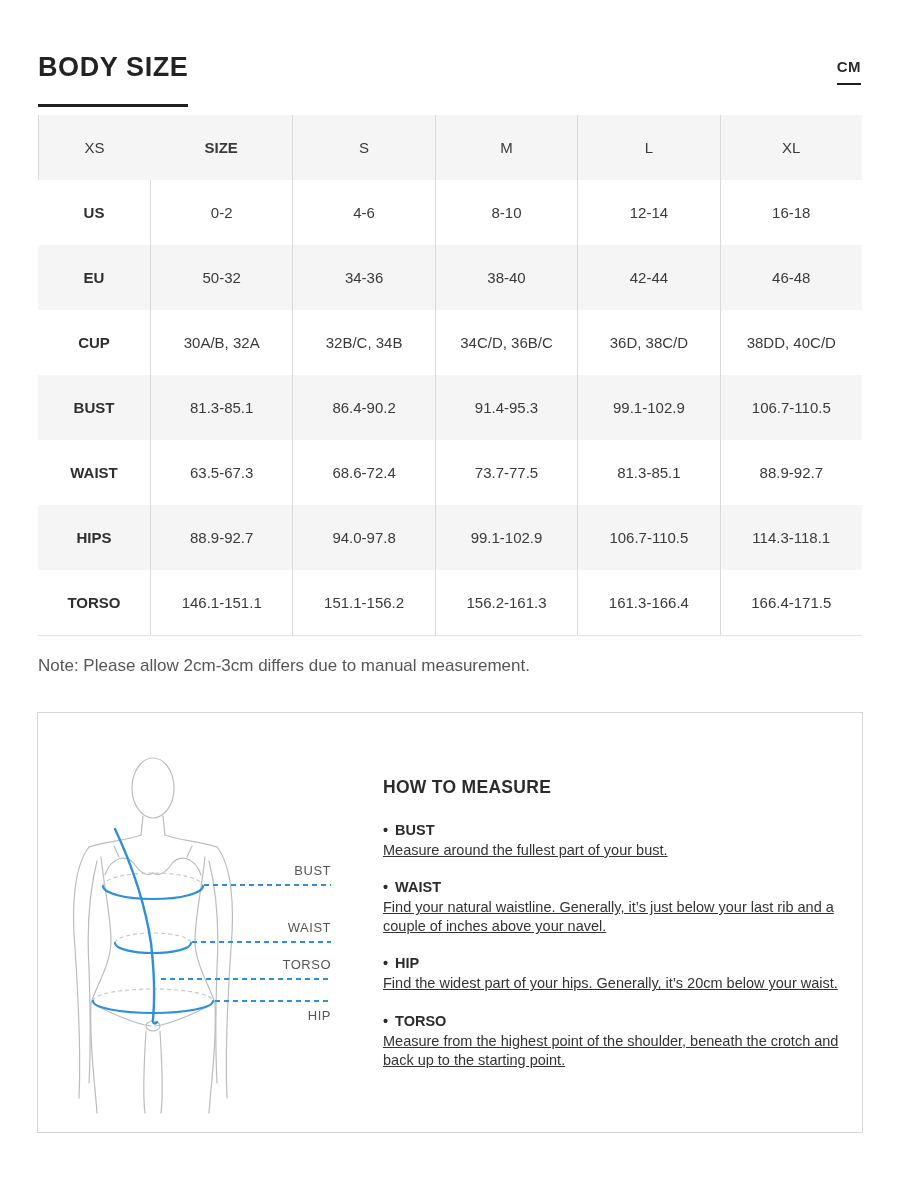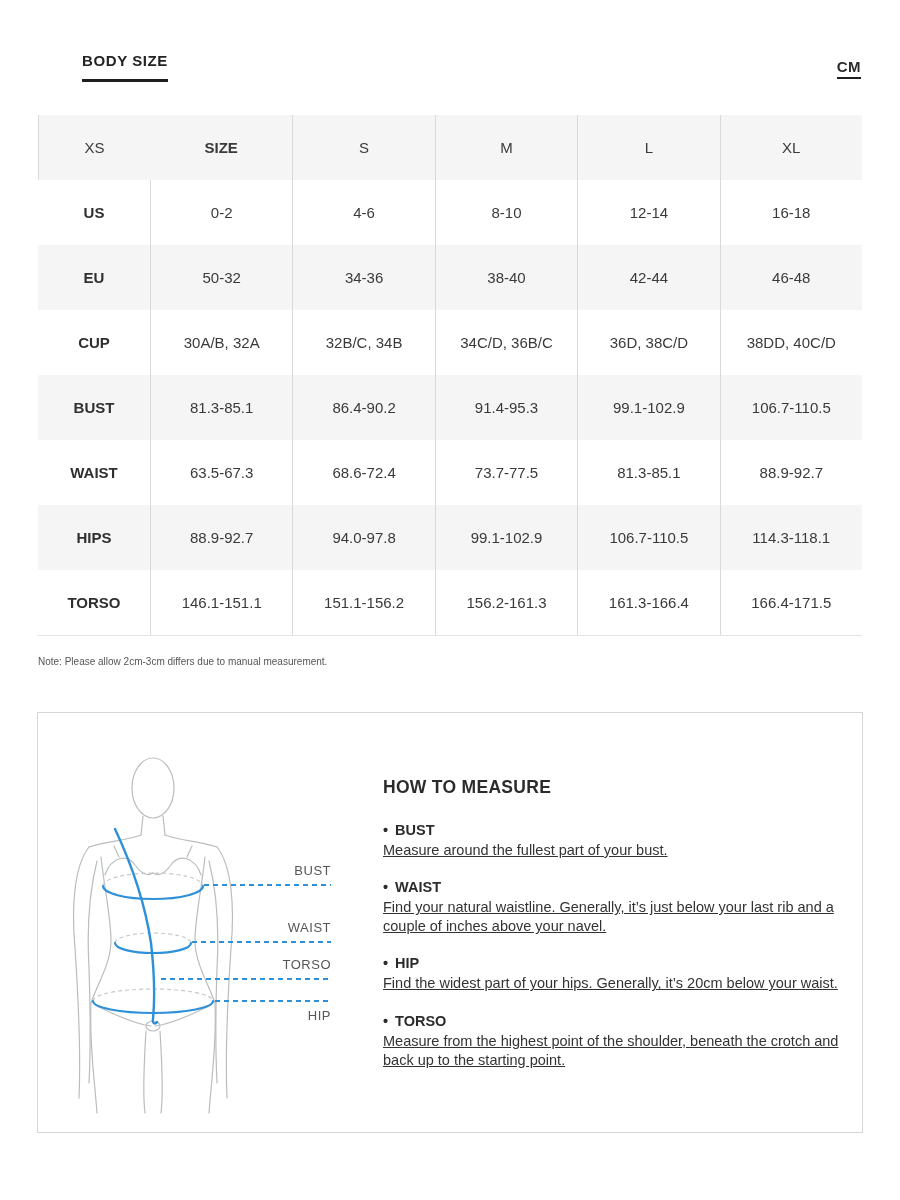--- a/index.html
+++ b/index.html
@@ -1,38 +1,38 @@
 <!DOCTYPE html>
 <html><head>
 <meta charset="utf-8">
 <style>
   * { margin:0; padding:0; box-sizing:border-box; }
   html,body { width:900px; height:1200px; background:#ffffff;
               font-family:"Liberation Sans","DejaVu Sans",sans-serif; }
   .canvas { position:relative; width:900px; height:1200px; background:#fff; overflow:hidden; }
 
   
-  .page-title { position:absolute; left:38px; top:52px; font-size:15px; font-weight:bold;
+  .page-title { position:absolute; left:38px; top:52px; font-size:27px; font-weight:bold;
                 color:#232323; letter-spacing:.6px; border-bottom:3px solid #1f1f1f;
-                padding-bottom:10px; display:inline-block;margin-left:44px; }
+                padding-bottom:21px; display:inline-block; }
   .unit-toggle { position:absolute; right:39px; top:58px; font-size:15px; font-weight:bold;
                  color:#2b2b2b; letter-spacing:.4px; border-bottom:2.5px solid #1f1f1f;
-                 padding-bottom:2px; cursor:pointer; }
+                 padding-bottom:8px; cursor:pointer; }
 
   
   .size-table { position:absolute; left:38px; top:115px; width:824px;
                 border-bottom:1px solid #e3e3e3; }
   .trow { display:grid; grid-template-columns:112px 1fr 1fr 1fr 1fr 1fr; height:65px; }
   .trow.shade { background:#f5f5f5; }
   .cell { display:flex; align-items:center; justify-content:center; font-size:15px;
           color:#3a3a3a; border-left:1px solid #d9d9d9; text-align:center; padding:0 4px; }
   .cell.first { border-left:none; font-weight:bold; color:#2f2f2f; }
   .trow.head .cell { color:#3a3a3a; }
 
-  .note { position:absolute; left:38px; top:656px; font-size:10px; color:#565656; }
+  .note { position:absolute; left:38px; top:656px; font-size:17px; color:#565656; }
 
   
   .measure-box { position:absolute; left:37px; top:712px; width:826px; height:421px;
                  border:1px solid #d6d6d6; background:#fff; }
   .figure-wrap { position:absolute; left:3px; top:40px; width:300px; height:380px; }
   .guide { position:absolute; left:345px; top:64px; width:458px; }
   .guide-title { font-size:17.5px; font-weight:bold; color:#2b2b2b; letter-spacing:.3px;
                  margin-bottom:24px; }
   .guide-item { margin-bottom:19px; }
   .guide-label { font-size:14.5px; font-weight:bold; color:#2b2b2b; margin-bottom:3px; }

